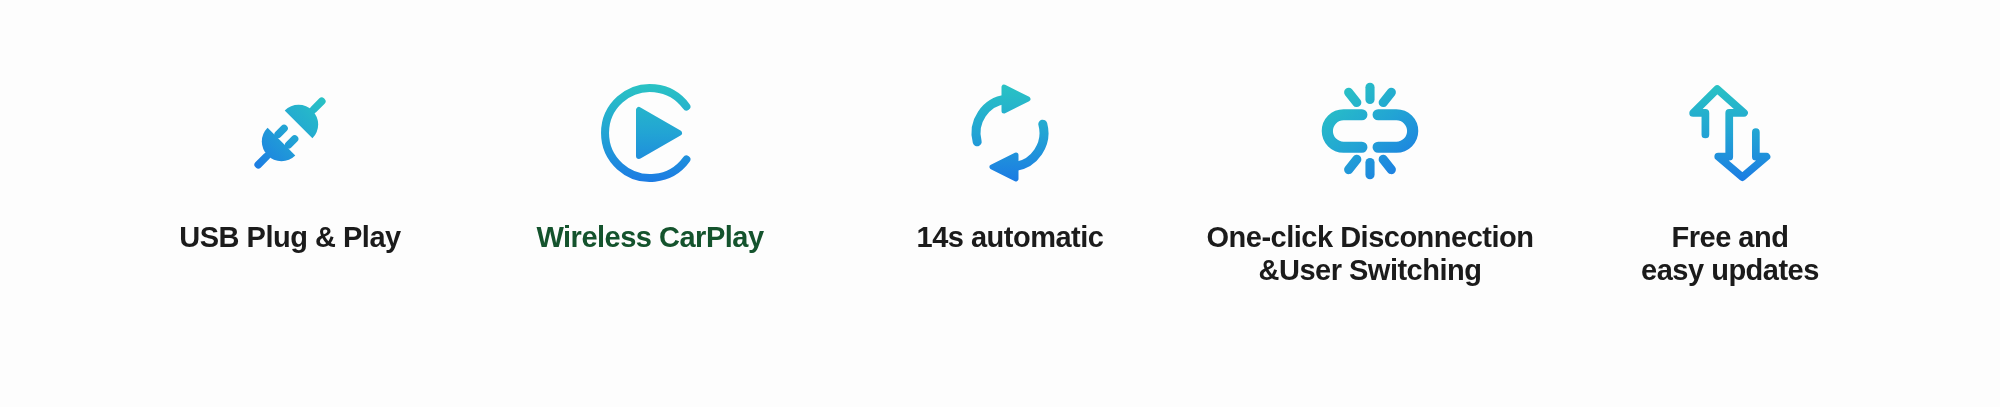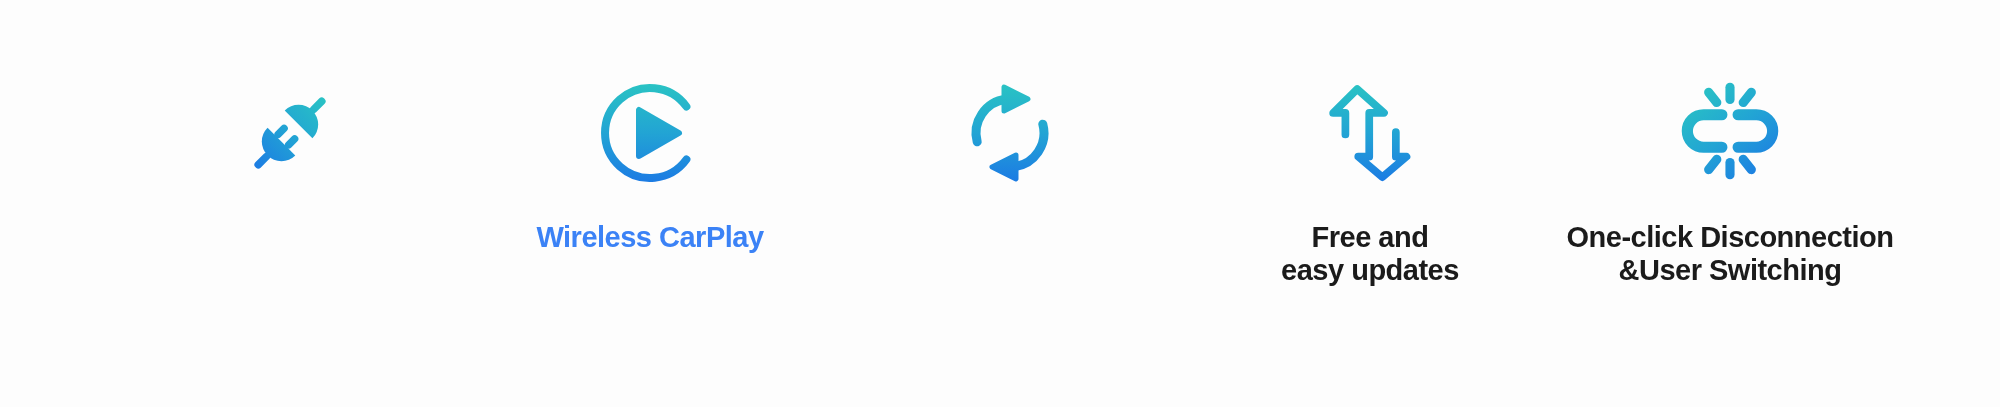--- a/index.html
+++ b/index.html
@@ -58,37 +58,40 @@
         <g transform="rotate(45 52 52)" fill="url(#g1)">
           <rect x="48" y="0" width="8" height="20" rx="3.5"></rect>
           <path d="M31,39 a21,21 0 0 1 42,0 z"></path>
           <rect x="40" y="49" width="8" height="17" rx="4"></rect>
           <rect x="56" y="49" width="8" height="17" rx="4"></rect>
           <path d="M31,65 a21,21 0 0 0 42,0 z"></path>
           <rect x="48" y="84" width="8" height="20" rx="3.5"></rect>
         </g>
       </svg>
     </div>
+    <div class="label" style="color: rgb(27, 27, 27);">
+      <span class="line">USB Plug &amp; Play</span>
+    </div>
   </div>
 
   <div class="feature">
     <div class="icon-box">
       <svg width="100" height="100" viewBox="0 0 100 100">
         <defs>
           <linearGradient id="g2" gradientUnits="userSpaceOnUse" x1="50" y1="2" x2="50" y2="98">
             <stop class="g-start" offset="0" stop-color="#29C2C4"></stop>
               <stop class="g-mid" offset="0.5" stop-color="#22A4D4"></stop>
               <stop class="g-end" offset="1" stop-color="#1C7CE3"></stop>
           </linearGradient>
         </defs>
         <path d="M86.4,23.5 A45,45 0 1 0 86.4,76.5" fill="none" stroke="url(#g2)" stroke-width="8" stroke-linecap="round"></path>
         <path d="M39,27 L39,73 L79,50 Z" fill="url(#g2)" stroke="url(#g2)" stroke-width="6" stroke-linejoin="round"></path>
       </svg>
     </div>
-    <div class="label" style="color: #3b82f6;">
+    <div class="label" style="color: #14532d;">
       <span class="line">Wireless CarPlay</span>
     </div>
   </div>
 
   <div class="feature">
     <div class="icon-box">
       <svg width="102" height="102" viewBox="0 0 100 102">
         <defs>
           <linearGradient id="g3" gradientUnits="userSpaceOnUse" x1="50" y1="4" x2="50" y2="98">
             <stop class="g-start" offset="0" stop-color="#29C2C4"></stop>
@@ -96,39 +99,21 @@
               <stop class="g-end" offset="1" stop-color="#1C7CE3"></stop>
           </linearGradient>
         </defs>
         <path d="M17.2,59.8 A34,34 0 0 1 45.9,17.3" fill="none" stroke="url(#g3)" stroke-width="9" stroke-linecap="round"></path>
         <path d="M44,5 L44,29 L68,17 Z" fill="url(#g3)" stroke="url(#g3)" stroke-width="5" stroke-linejoin="round"></path>
         <path d="M82.8,42.2 A34,34 0 0 1 54.1,84.7" fill="none" stroke="url(#g3)" stroke-width="9" stroke-linecap="round"></path>
         <path d="M56,97 L56,73 L32,85 Z" fill="url(#g3)" stroke="url(#g3)" stroke-width="5" stroke-linejoin="round"></path>
       </svg>
     </div>
     <div class="label" style="color: rgb(27, 27, 27);">
-    </div>
-  </div>
-
-  <div class="feature">
-    <div class="icon-box">
-      <svg width="82" height="100" viewBox="0 0 85 103">
-        <defs>
-          <linearGradient id="g5" gradientUnits="userSpaceOnUse" x1="42" y1="2" x2="42" y2="101">
-            <stop class="g-start" offset="0" stop-color="#29C2C4"></stop>
-              <stop class="g-mid" offset="0.5" stop-color="#22A4D4"></stop>
-              <stop class="g-end" offset="1" stop-color="#1C7CE3"></stop>
-          </linearGradient>
-        </defs>
-        <path d="M17,53 L17,30.7 L4.3,30.7 L29.3,6 L57,30.7 L41.7,30.7 L41.7,76 L30.3,76 L55.3,97.3 L80.3,76 L69.3,76 L69.3,50.7" fill="none" stroke="url(#g5)" stroke-width="8" stroke-linecap="round" stroke-linejoin="round"></path>
-      </svg>
-    </div>
-    <div class="label" style="color: rgb(27, 27, 27);">
-      <span class="line">Free and</span>
-      <span class="line">easy updates</span>
+      <span class="line">14s automatic</span>
     </div>
   </div>
 
   <div class="feature">
     <div class="icon-box">
       <svg width="128" height="98" viewBox="0 0 126 96">
         <defs>
           <linearGradient id="g4" gradientUnits="userSpaceOnUse" x1="30" y1="6" x2="96" y2="90">
             <stop class="g-start" offset="0" stop-color="#29C2C4"></stop>
               <stop class="g-mid" offset="0.5" stop-color="#22A4D4"></stop>
@@ -146,13 +131,32 @@
           <path d="M76,74 L84,84" stroke-width="9"></path>
         </g>
       </svg>
     </div>
     <div class="label" style="color: rgb(27, 27, 27);">
       <span class="line">One-click Disconnection</span>
       <span class="line">&amp;User Switching</span>
     </div>
   </div>
 
+  <div class="feature">
+    <div class="icon-box">
+      <svg width="82" height="100" viewBox="0 0 85 103">
+        <defs>
+          <linearGradient id="g5" gradientUnits="userSpaceOnUse" x1="42" y1="2" x2="42" y2="101">
+            <stop class="g-start" offset="0" stop-color="#29C2C4"></stop>
+              <stop class="g-mid" offset="0.5" stop-color="#22A4D4"></stop>
+              <stop class="g-end" offset="1" stop-color="#1C7CE3"></stop>
+          </linearGradient>
+        </defs>
+        <path d="M17,53 L17,30.7 L4.3,30.7 L29.3,6 L57,30.7 L41.7,30.7 L41.7,76 L30.3,76 L55.3,97.3 L80.3,76 L69.3,76 L69.3,50.7" fill="none" stroke="url(#g5)" stroke-width="8" stroke-linecap="round" stroke-linejoin="round"></path>
+      </svg>
+    </div>
+    <div class="label" style="color: rgb(27, 27, 27);">
+      <span class="line">Free and</span>
+      <span class="line">easy updates</span>
+    </div>
+  </div>
+
 </div>
 
 </body></html>

